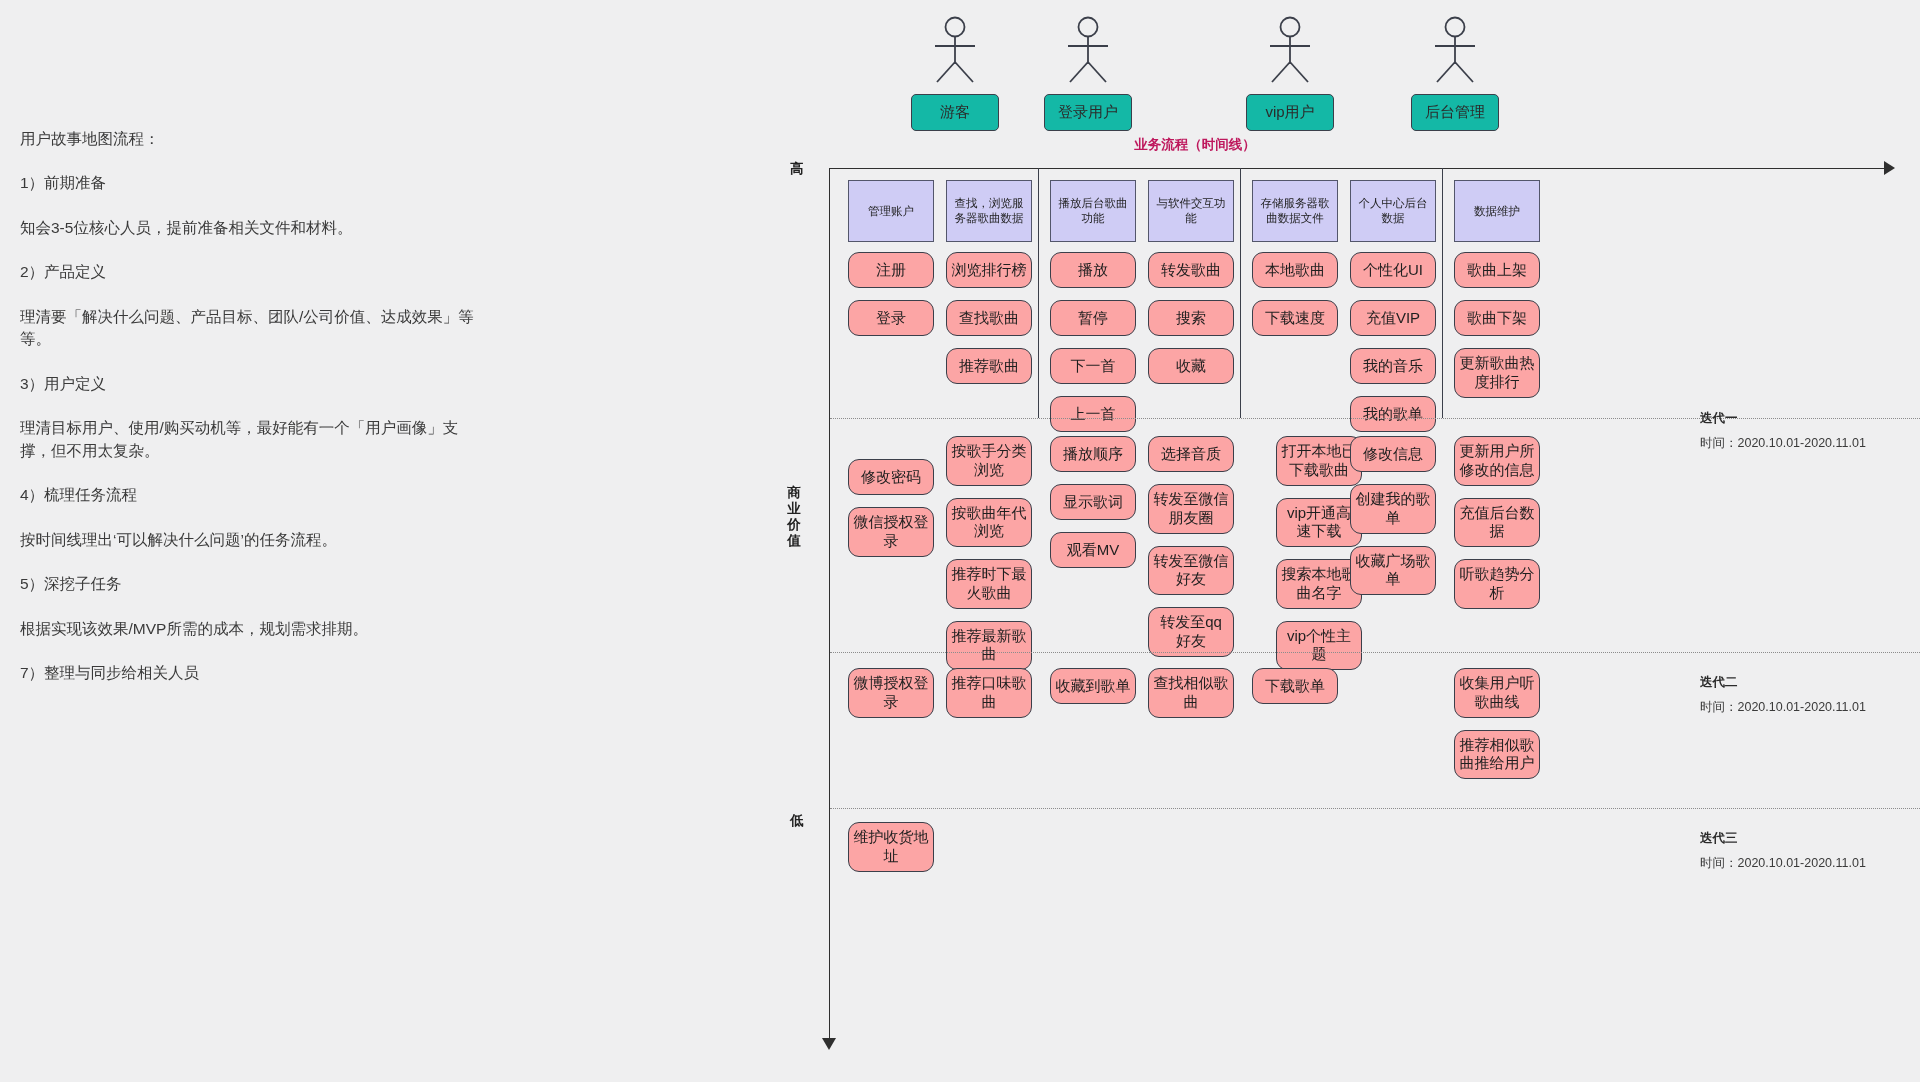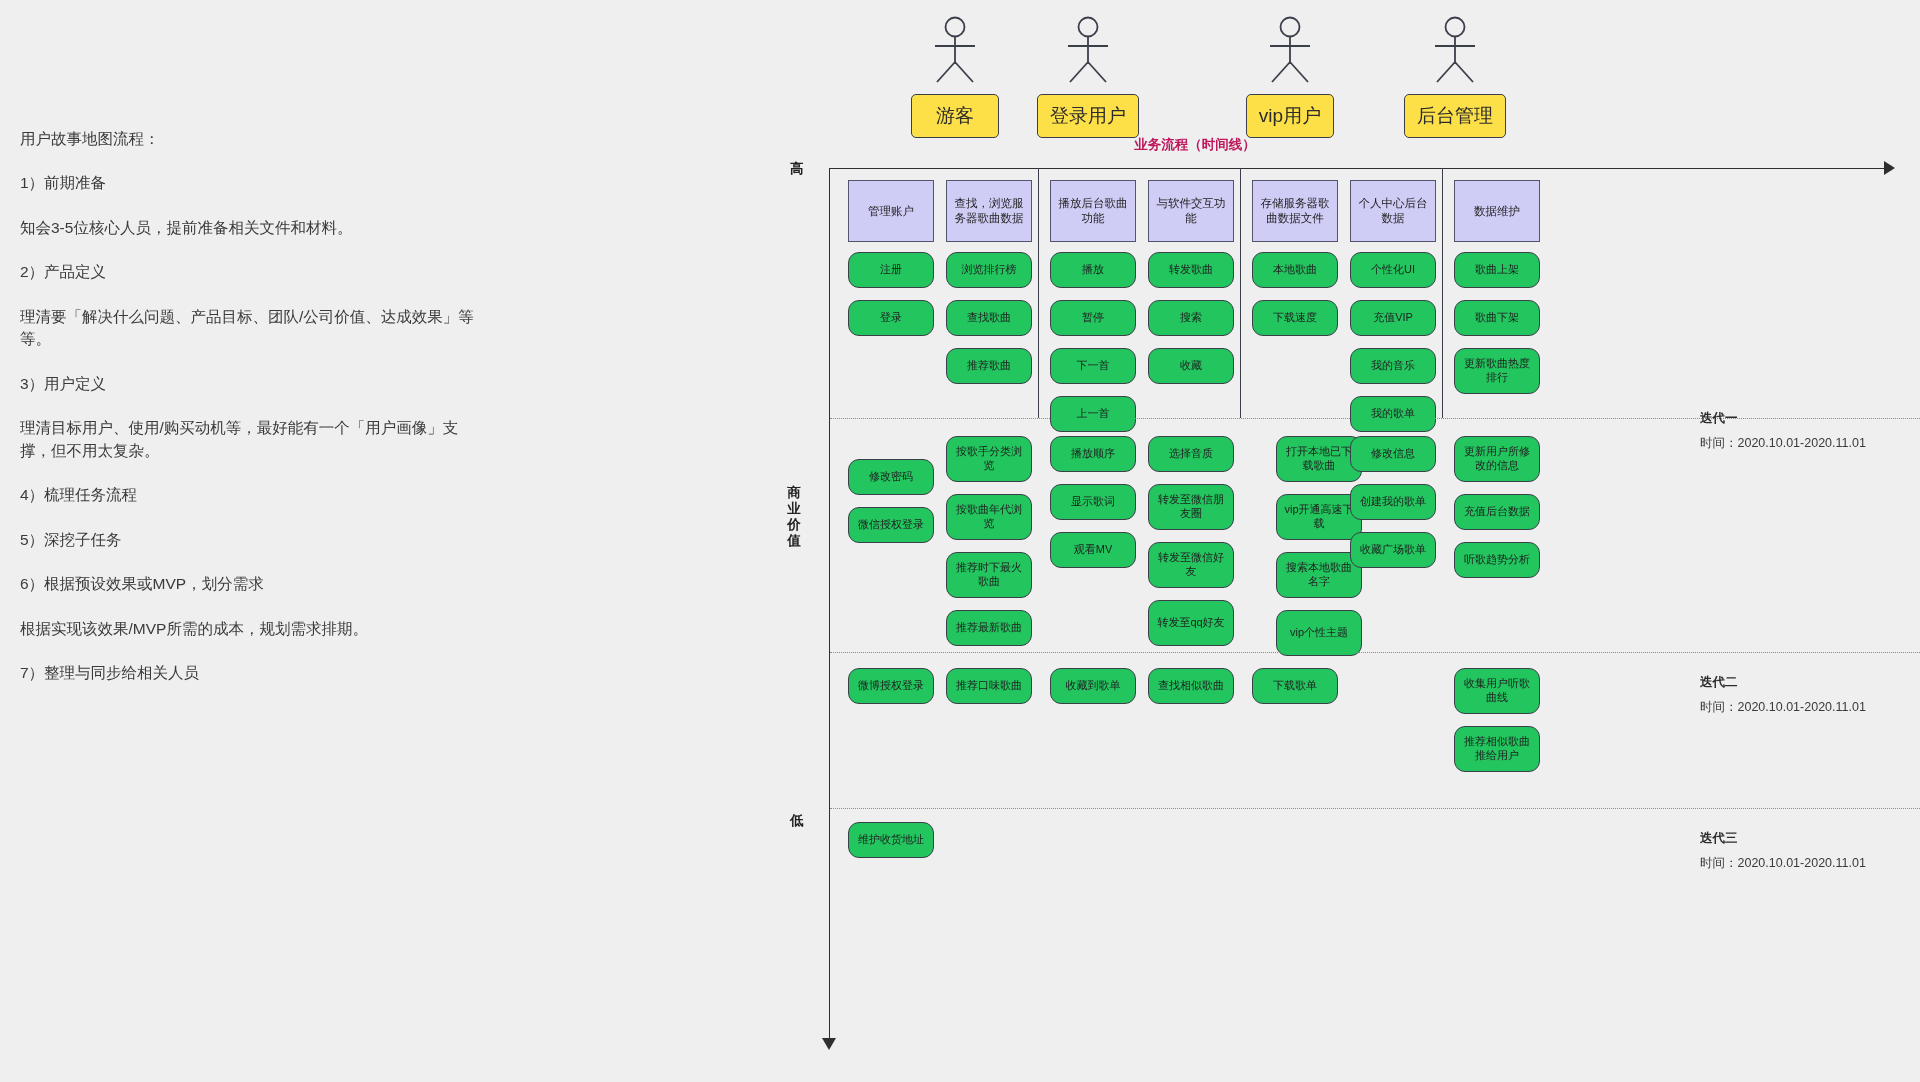--- a/index.html
+++ b/index.html
@@ -22,22 +22,22 @@
   
   .actor{position:absolute;width:120px;text-align:center;}
   .actor svg{display:block;margin:0 auto;}
   .actor .actor-label{
     display:inline-block;
     margin-top:6px;
     min-width:62px;
     padding:8px 12px;
     border:1.6px solid #3b3f4a;
     border-radius:5px;
-    background:#fde047;
-    font-size:19px;
+    background:#14b8a6;
+    font-size:15px;
     color:#2b2b2b;
     white-space:nowrap;
   }
   #timeline-title{
     position:absolute; left:1195px; top:136px;
     transform:translateX(-50%);
     font-size:13.5px; font-weight:bold; color:#be185d;
     white-space:nowrap;
   }
   #axis-high{position:absolute;left:790px;top:160px;font-size:13.5px;font-weight:bold;color:#222;}
@@ -60,22 +60,22 @@
     color:#1f1f1f;
     display:flex;align-items:center;justify-content:center;
     text-align:center;padding:4px 5px;
     box-sizing:border-box;
   }
   .story{
     width:86px;min-height:36px;
     margin:0 0 12px 0;
     border:1.7px solid #3b3f4a;
     border-radius:11px;
-    background:#22c55e;
-    font-size:11px;line-height:1.25;
+    background:#fca5a5;
+    font-size:15px;line-height:1.25;
     color:#1f1f1f;
     display:flex;align-items:center;justify-content:center;
     text-align:center;padding:5px 4px;
     box-sizing:border-box;
   }
   .story.tall{min-height:46px;}
 
   
   .vsep{
     position:absolute;top:0;width:0;border-left:1.7px solid #3b3f4a;
@@ -124,22 +124,22 @@
 
 <div id="left-notes">
     <div class="note-line">用户故事地图流程：</div>
     <div class="note-line">1）前期准备</div>
     <div class="note-line">知会3-5位核心人员，提前准备相关文件和材料。</div>
     <div class="note-line">2）产品定义</div>
     <div class="note-line">理清要「解决什么问题、产品目标、团队/公司价值、达成效果」等等。</div>
     <div class="note-line">3）用户定义</div>
     <div class="note-line">理清目标用户、使用/购买动机等，最好能有一个「用户画像」支撑，但不用太复杂。</div>
     <div class="note-line">4）梳理任务流程</div>
+    <div class="note-line">按时间线理出‘可以解决什么问题’的任务流程。</div>
     <div class="note-line">5）深挖子任务</div>
-    <div class="note-line">6）根据预设效果或MVP，划分需求</div>
     <div class="note-line">根据实现该效果/MVP所需的成本，规划需求排期。</div>
     <div class="note-line">7）整理与同步给相关人员</div>
   </div>
 
 <div id="actors-layer">
     <div class="actor" style="left: 895px; top: 14px;"><span><svg width="56" height="74" viewBox="0 0 56 74">
           <circle cx="28" cy="13" r="9.5" fill="none" stroke="#3b3f4a" stroke-width="1.8"></circle>
           <line x1="28" y1="22.5" x2="28" y2="50" stroke="#3b3f4a" stroke-width="1.8"></line>
           <line x1="8" y1="32" x2="48" y2="32" stroke="#3b3f4a" stroke-width="1.8"></line>
           <line x1="28" y1="48" x2="10" y2="68" stroke="#3b3f4a" stroke-width="1.8"></line>

